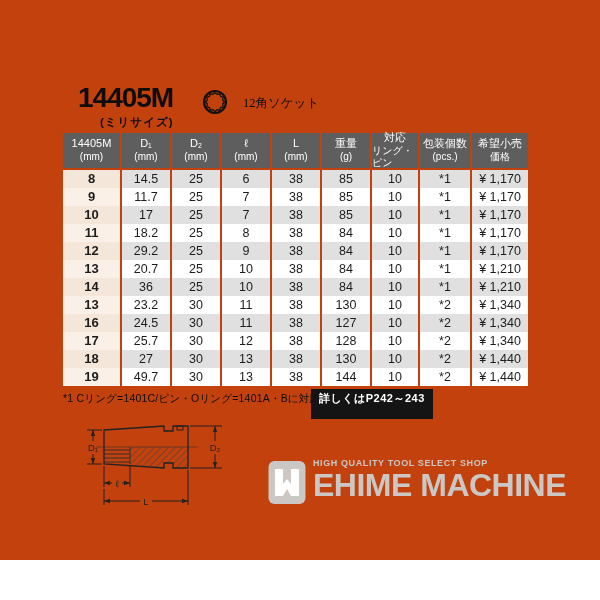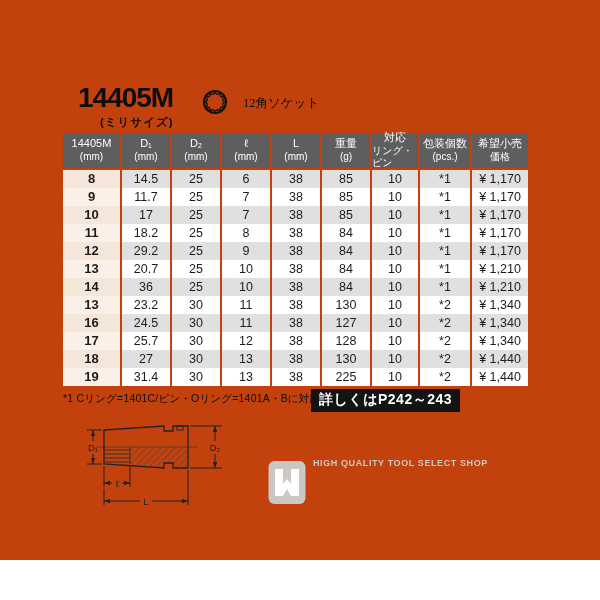--- a/index.html
+++ b/index.html
@@ -20,21 +20,21 @@
   .th{background:var(--header_bg,#5e5e5e);color:#fff;height:35px;display:flex;flex-direction:column;justify-content:center;align-items:center;font-size:10px;line-height:1.25;}
   .th .l1{font-size:11px;}
   .td{height:18px;line-height:18px;font-size:12.5px;text-align:center;color:#1c1c1c;background:#fff;}
   .td.c0{font-weight:bold;font-size:13px;}
   .tr.shade .td{background:var(--stripe,#e0e0e0);}
   .tr.shade .td.c0{background:var(--col1_shade,#f4e6d9);}
   .tr.plain .td.c0{background:var(--col1_plain,#faf0e7);}
 
   
   .footnotes{position:absolute;left:63px;top:390px;font-size:10.5px;line-height:16px;color:#0d0d0d;letter-spacing:0.2px;}
-  .ref-badge{position:absolute;left:311px;top:389px;background:var(--badge_bg,#141414);color:#fff;font-size:14px;font-weight:bold;padding:2px 8px 3px;letter-spacing:0.5px;}
+  .ref-badge{position:absolute;left:311px;top:389px;background:var(--badge_bg,#141414);color:#fff;font-size:11px;font-weight:bold;padding:2px 8px 13px;letter-spacing:0.5px;}
 
   
   .diagram{position:absolute;left:74px;top:421px;}
   .diagram text{font-size:9.5px;fill:#222;}
 
   
   .logo{position:absolute;left:267px;top:458px;display:flex;align-items:flex-start;gap:6px;}
   .logo-text{display:flex;flex-direction:column;}
   .logo-tagline{font-size:9px;font-weight:bold;letter-spacing:0.6px;color:var(--logo,#cac7c4);white-space:nowrap;}
   .logo-name{font-size:32px;font-weight:bold;letter-spacing:-0.5px;line-height:1.05;margin-top:1px;color:var(--logo,#cac7c4);white-space:nowrap;}
@@ -211,25 +211,25 @@
           <div class="td c2">30</div>
           <div class="td c3">13</div>
           <div class="td c4">38</div>
           <div class="td c5">130</div>
           <div class="td c6">10</div>
           <div class="td c7">*2</div>
           <div class="td c8">¥ 1,440</div>
         </div>
         <div class="tr plain">
           <div class="td c0">19</div>
-          <div class="td c1">31.4</div>
+          <div class="td c1">49.7</div>
           <div class="td c2">30</div>
           <div class="td c3">13</div>
           <div class="td c4">38</div>
-          <div class="td c5">225</div>
+          <div class="td c5">144</div>
           <div class="td c6">10</div>
           <div class="td c7">*2</div>
           <div class="td c8">¥ 1,440</div>
         </div>
       </div>
   </div>
 
   <div class="footnotes">
     <div>*1 Cリング=1401C/ピン・Oリング=1401A・Bに対応</div>
   </div>
@@ -298,16 +298,17 @@
     <text x="72" y="83.5" text-anchor="middle">L</text>
   </svg>
 
   <div class="logo">
     <svg width="40" height="49" viewBox="0 0 40 49">
       <rect x="1.5" y="3" width="37" height="43" rx="6" fill="#cac7c4"></rect>
       <path d="M8,11 h8 v15 l4,-5 l4,5 V11 h8 v27 h-8 l-4,-7 l-4,7 H8 Z" fill="#fff"></path>
     </svg>
     <div class="logo-text">
       <div class="logo-tagline">HIGH QUALITY TOOL SELECT SHOP</div>
+      <div class="logo-name">EHIME MACHINE</div>
     </div>
   </div>
 
 </div>
 
 </body></html>

